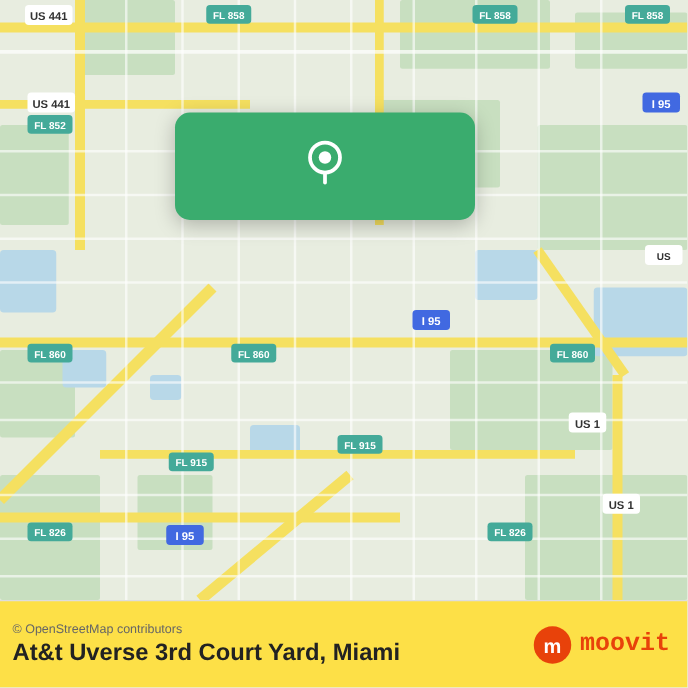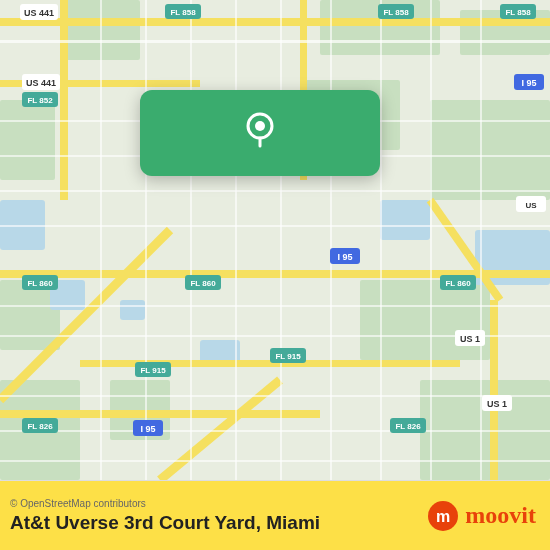--- a/index.html
+++ b/index.html
@@ -93,24 +93,24 @@
       align-items: center;
       gap: 6px;
     }
 
     .moovit-icon {
       width: 32px;
       height: 32px;
     }
 
     .moovit-text {
-      font-size: 24px;
+      font-size: 20px;
       font-weight: 700;
       color: #e8420a;
-      font-family: Liberation Serif, serif;
+      font-family: Liberation Mono, monospace;
     }
   </style>
 </head>
 <body>
 
 <div class="map-container">
   
   <svg class="map-svg" viewBox="0 0 550 480" xmlns="http://www.w3.org/2000/svg">
 
     <rect width="550" height="480" fill="#e8ede0"></rect>

